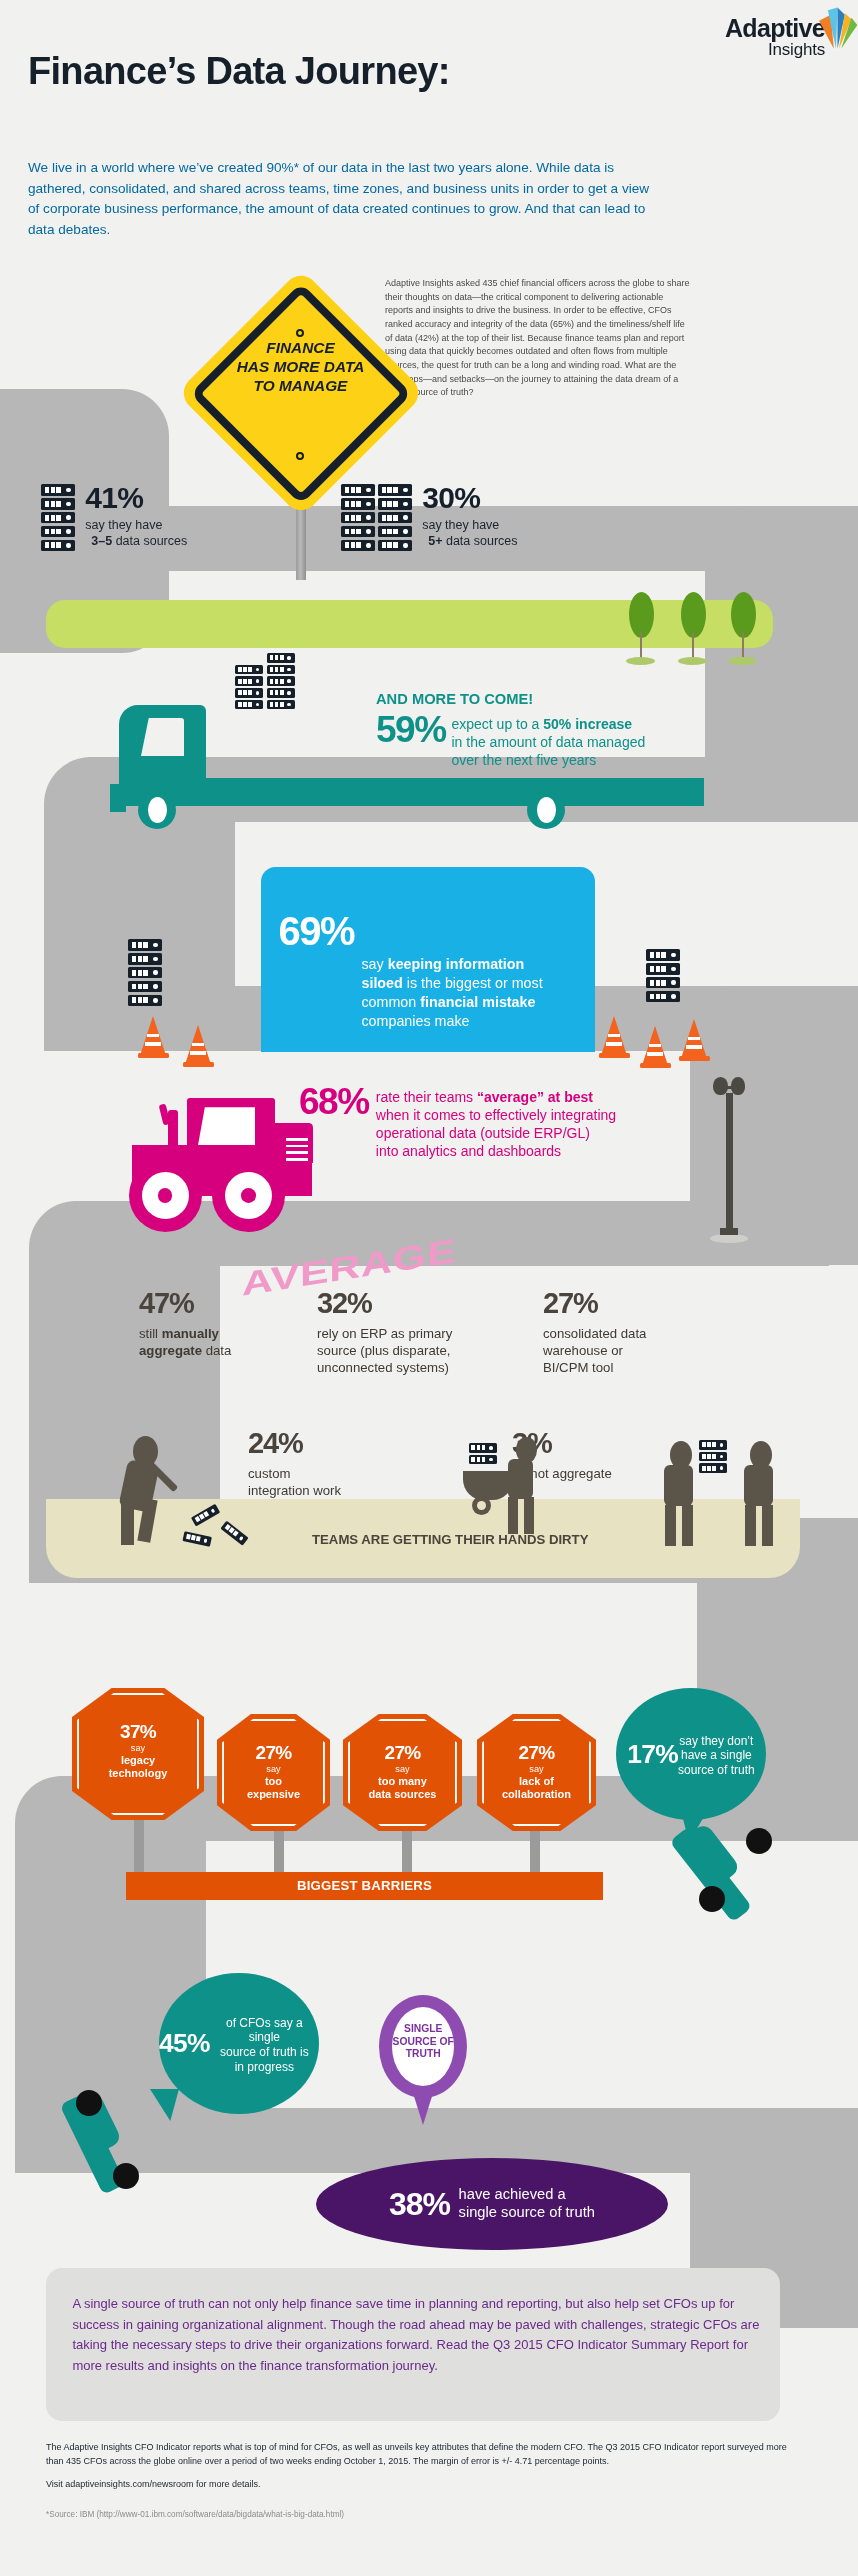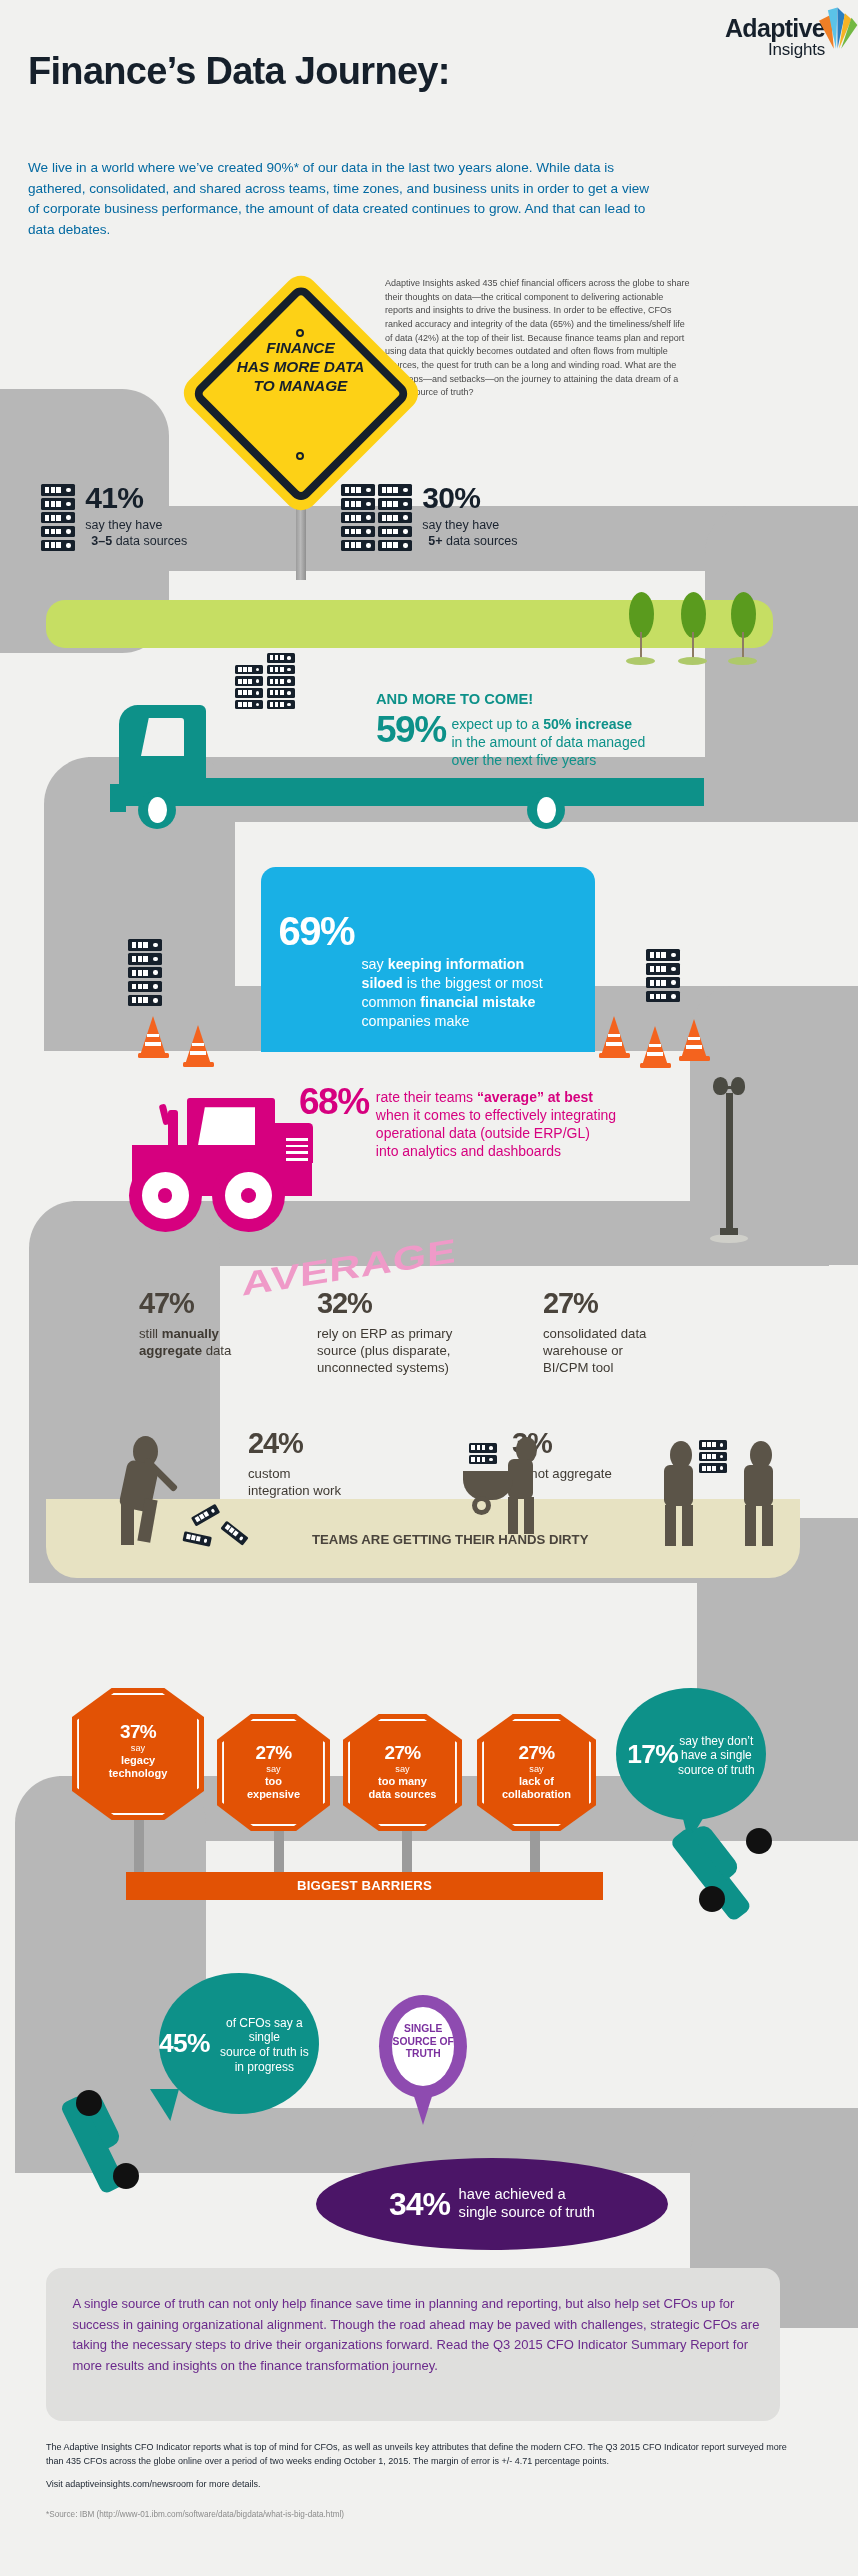--- a/index.html
+++ b/index.html
@@ -834,21 +834,21 @@
     <div class="ball"></div>
       <div class="tip"></div>
       <div class="hole"></div>
     <div class="lab">
       <div>SINGLE</div>
       <div>SOURCE OF</div>
       <div>TRUTH</div>
     </div>
   </div>
   <div class="ellipse">
-    <div class="n">34%</div>
+    <div class="n">38%</div>
     <div class="t">
       <span>have achieved a</span><br>
       <span>single source of truth</span>
     </div>
   </div>
 
   <div class="concl">
     <p>A single source of truth can not only help finance save time in planning and reporting, but also help set CFOs up for success in gaining organizational alignment. Though the road ahead may be paved with challenges, strategic CFOs are taking the necessary steps to drive their organizations forward. Read the Q3 2015 CFO Indicator Summary Report for more results and insights on the finance transformation journey.</p>
   </div>
 

